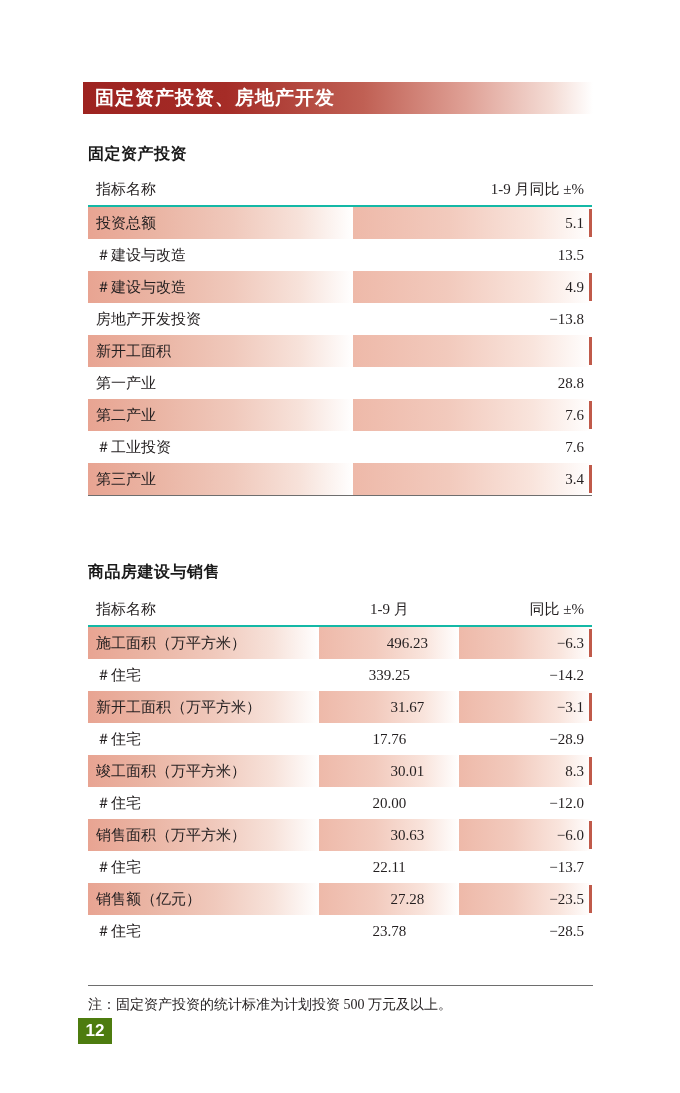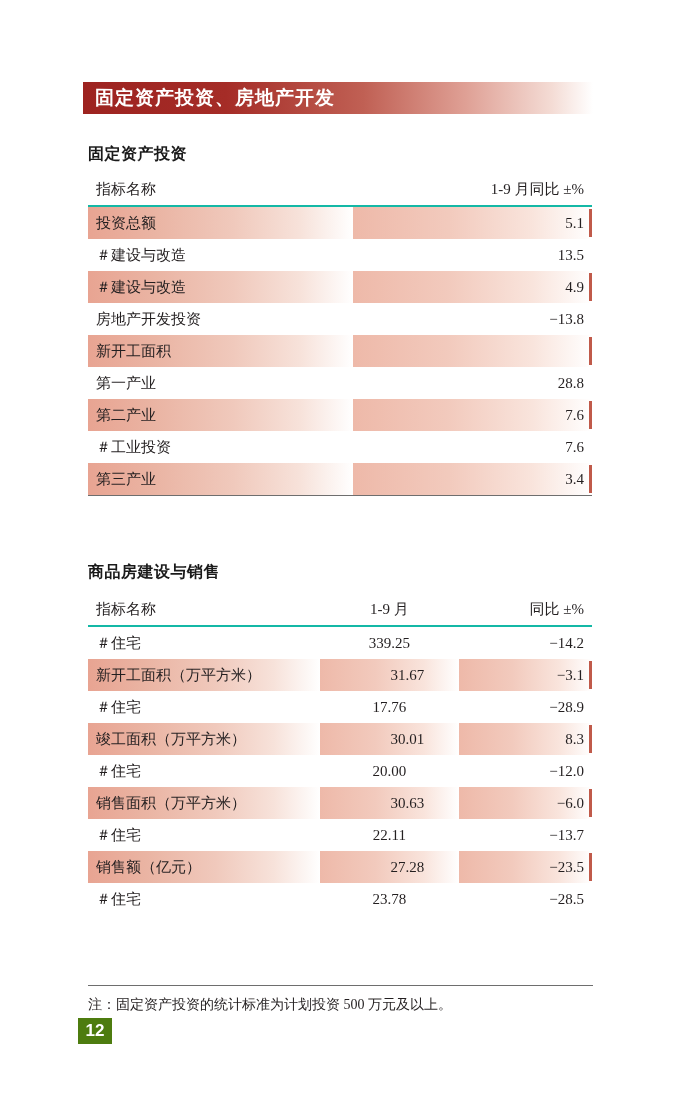--- a/index.html
+++ b/index.html
@@ -207,20 +207,25 @@
 
   <table class="tbl" id="table2">
     <thead>
       <tr>
         <th class="th-left" style="width:232px">指标名称</th>
         <th class="th-center" style="width:140px">1-9 月</th>
         <th class="th-right" style="width:132px">同比 ±%</th>
       </tr>
     </thead>
     <tbody>
+      <tr class="shaded">
+        <td class="c-name">施工面积（万平方米）</td>
+        <td class="c-mid">496.23</td>
+        <td class="c-num">−6.3</td>
+      </tr>
       <tr>
         <td class="c-name indent1">＃住宅</td>
         <td class="c-mid">339.25</td>
         <td class="c-num">−14.2</td>
       </tr>
       <tr class="shaded">
         <td class="c-name">新开工面积（万平方米）</td>
         <td class="c-mid">31.67</td>
         <td class="c-num">−3.1</td>
       </tr>

